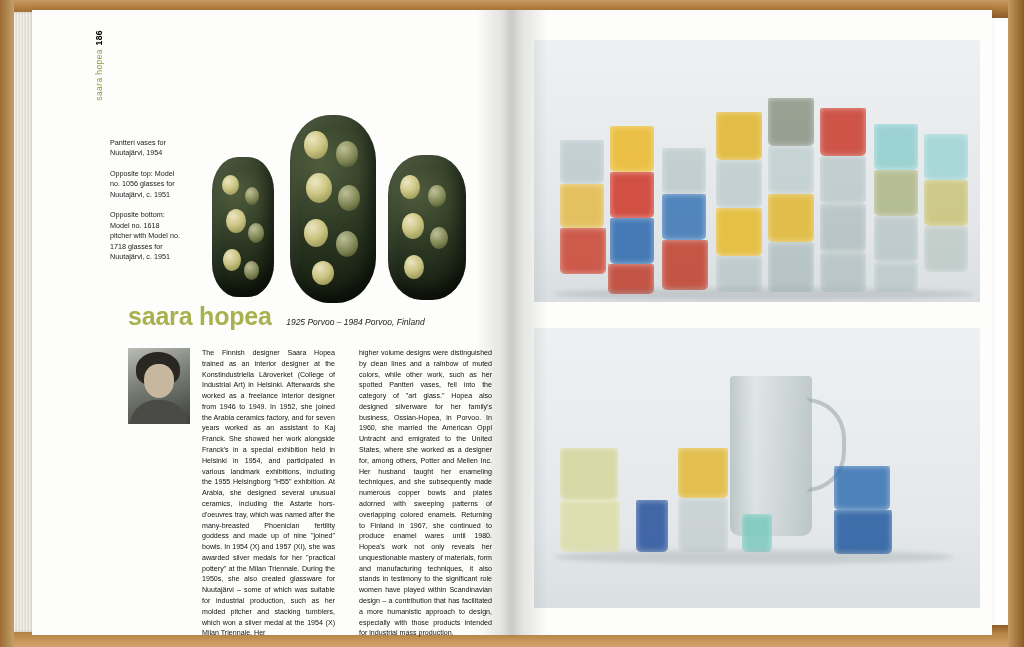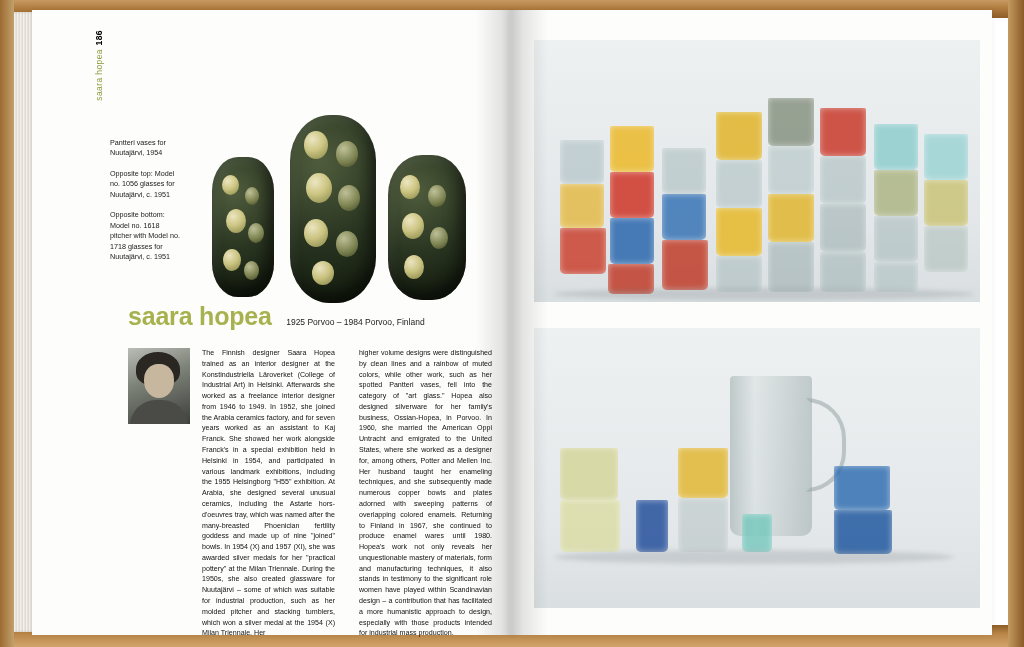--- a/index.html
+++ b/index.html
@@ -152,20 +152,21 @@
     display: inline-block;
     font-size: 25px;
     font-weight: bold;
     color: #a7b24e;
     letter-spacing: -0.2px;
     vertical-align: baseline;
   }
   .designer-dates {
     display: inline-block;
     font-size: 8.5px;
+    font-style: italic;
     color: #222;
     margin-left: 10px;
     vertical-align: baseline;
   }
 
   .portrait {
     position: absolute;
     left: 96px;
     top: 338px;
     width: 62px;

